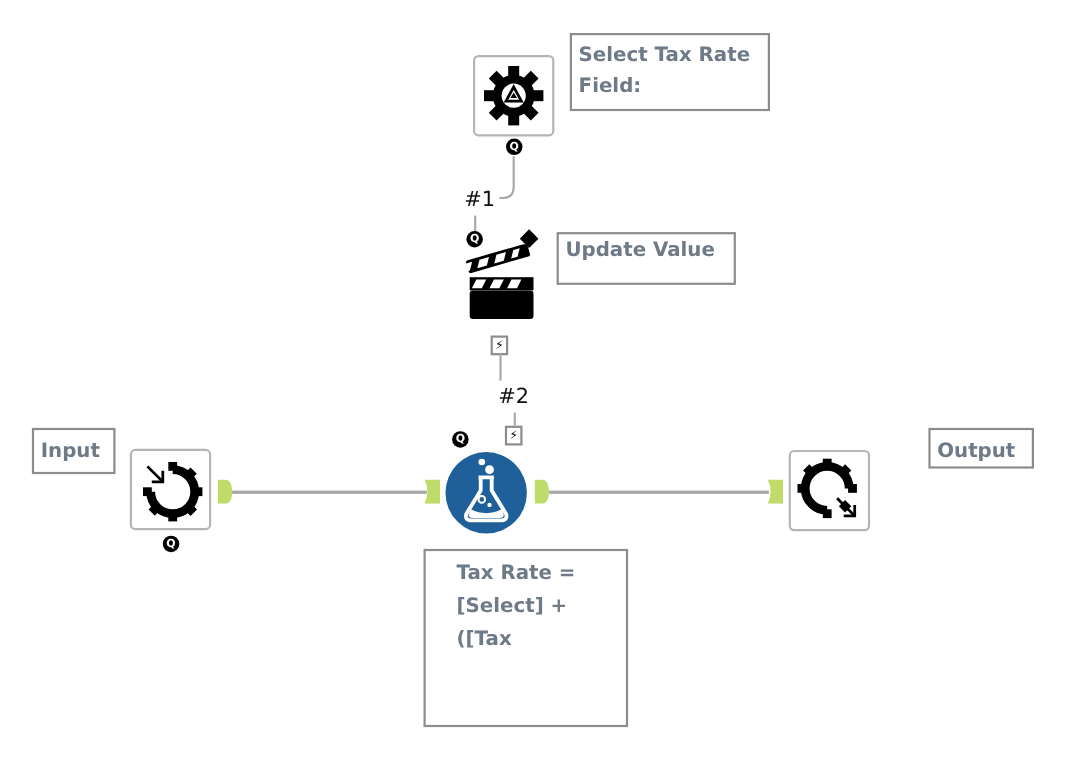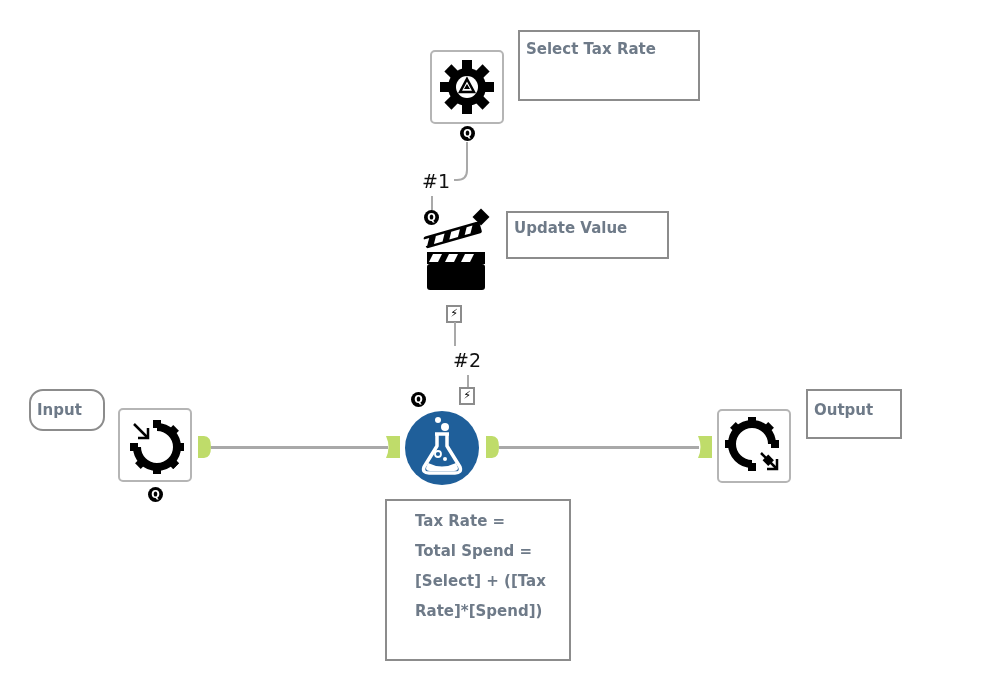--- a/index.html
+++ b/index.html
@@ -1,21 +1,21 @@
 <!DOCTYPE html>
 <html><head>
   <meta charset="utf-8">
   <style>
     html, body { margin: 0; padding: 0; background: #ffffff; }
     body { width: 984px; height: 693px; position: relative; overflow: hidden;
            font-family: "DejaVu Sans", sans-serif; }
     .abs { position: absolute; }
     .annot {
       position: absolute; background: #fff; border: 2px solid #8c8c8c;
-      color: #6e7a88; font-weight: bold; font-size: 15px; line-height: 30px;
+      color: #6e7a88; font-weight: bold; font-size: 18px; line-height: 30px;
       padding: 0 6px; box-sizing: border-box;
       font-family: "DejaVu Sans", sans-serif;
     }
     .tool-box {
       position: absolute; width: 74px; height: 74px; border: 2px solid #b5b5b5;
       border-radius: 5px; background: #fff; box-sizing: border-box;
       display: flex; align-items: center; justify-content: center;
     }
     .q-badge {
       position: absolute; width: 15px; height: 15px; border-radius: 50%;
@@ -51,20 +51,21 @@
       </g>
       <circle r="11" fill="#fff"></circle>
       <polygon points="0,-8 7,5 -7,5" fill="none" stroke="#000" stroke-width="2.5"></polygon>
       <polygon points="0,-3 3,2 -3,2" fill="#000"></polygon>
     </g>
   </svg>
 </div>
 <div class="q-badge" style="left:460px;top:126px;">Q</div>
 <div class="annot" style="left:518px;top:30px;width:182px;height:71px;line-height:29px;padding-top:3px;">
   <div>Select Tax Rate</div>
+  <div>Field:</div>
 </div>
 
 <svg class="abs" style="left:420px;top:140px;" width="60" height="70">
   <path d="M47 2 L47 30 Q47 40 37 40 L34 40" stroke="#a9a9a9" stroke-width="2" fill="none"></path>
   <path d="M12 56 L12 70" stroke="#a9a9a9" stroke-width="2" fill="none"></path>
 </svg>
 <div class="conn-label" style="left:422px;top:170px;">#1</div>
 
 <div class="q-badge" style="left:424px;top:210px;">Q</div>
 <svg class="abs" style="left:470px;top:206px;" width="22" height="22">
@@ -85,21 +86,21 @@
   <rect x="4" y="42" width="58" height="26" rx="3" fill="#000"></rect>
 </svg>
 <div class="annot" style="left:506px;top:211px;width:163px;height:48px;">Update Value</div>
 
 <div class="bolt-badge" style="left:446px;top:305px;">⚡</div>
 <div class="wire" style="left:454px;top:322px;width:2px;height:24px;"></div>
 <div class="conn-label" style="left:453px;top:349px;">#2</div>
 <div class="wire" style="left:467px;top:375px;width:2px;height:12px;"></div>
 <div class="bolt-badge" style="left:459px;top:387px;">⚡</div>
 
-<div class="annot" style="left:29px;top:389px;width:76px;height:42px;line-height:38px;border-radius:14px;">Input</div>
+<div class="annot" style="left:29px;top:389px;width:76px;height:42px;line-height:38px;">Input</div>
 <div class="tool-box" style="left:118px;top:408px;">
   <svg width="62" height="62" viewBox="0 0 62 62">
     <g transform="translate(33,33)">
       <path d="M0 -20 A20 20 0 1 1 -20 0" fill="none" stroke="#000" stroke-width="8"></path>
       <g fill="#000">
         <rect x="-4" y="-27" width="8" height="8"></rect>
         <rect x="19" y="-4" width="8" height="8"></rect>
         <rect x="-4" y="19" width="8" height="8"></rect>
         <rect x="-27" y="-4" width="8" height="8"></rect>
         <rect x="-4" y="-27" width="8" height="8" transform="rotate(45)"></rect>
@@ -136,36 +137,34 @@
 <svg class="abs" style="left:486px;top:436px;" width="14" height="22">
   <path d="M0 0 L6 0 Q13 0 13 11 Q13 22 6 22 L0 22 Z" fill="#bfdc6a"></path>
 </svg>
 <div class="wire" style="left:499px;top:446px;width:200px;height:3px;"></div>
 <svg class="abs" style="left:698px;top:436px;" width="14" height="22">
   <path d="M0 0 L14 0 L14 22 L0 22 Q5 11 0 0 Z" fill="#bfdc6a"></path>
 </svg>
 
 <div class="annot" style="left:385px;top:499px;width:186px;height:162px;line-height:30px;padding-top:5px;padding-left:28px;">
   <div>Tax Rate =</div>
-  <div>Total Spend =</div>
   <div>[Select] + ([Tax</div>
-  <div>Rate]*[Spend])</div>
 </div>
 
 <div class="tool-box" style="left:717px;top:409px;">
   <svg width="62" height="62" viewBox="0 0 62 62">
     <g transform="translate(29,29)">
       <path d="M20 0 A20 20 0 1 1 0 -20" fill="none" stroke="#000" stroke-width="8" transform="rotate(90)"></path>
       <g fill="#000">
         <rect x="-4" y="-27" width="8" height="8"></rect>
         <rect x="-27" y="-4" width="8" height="8"></rect>
         <rect x="-4" y="19" width="8" height="8"></rect>
         <rect x="19" y="-4" width="8" height="8"></rect>
         <rect x="-4" y="-27" width="8" height="8" transform="rotate(45)"></rect>
         <rect x="-4" y="-27" width="8" height="8" transform="rotate(-45)"></rect>
         <rect x="-4" y="19" width="8" height="8" transform="rotate(-45)"></rect>
       </g>
     </g>
     <line x1="38" y1="38" x2="54" y2="54" stroke="#000" stroke-width="2.5"></line>
     <polyline points="44,54 54,54 54,44" fill="none" stroke="#000" stroke-width="2.5"></polyline>
   </svg>
 </div>
-<div class="annot" style="left:806px;top:389px;width:96px;height:50px;line-height:38px;">Output</div>
+<div class="annot" style="left:844px;top:389px;width:96px;height:37px;line-height:38px;">Output</div>
 
 </body></html>

